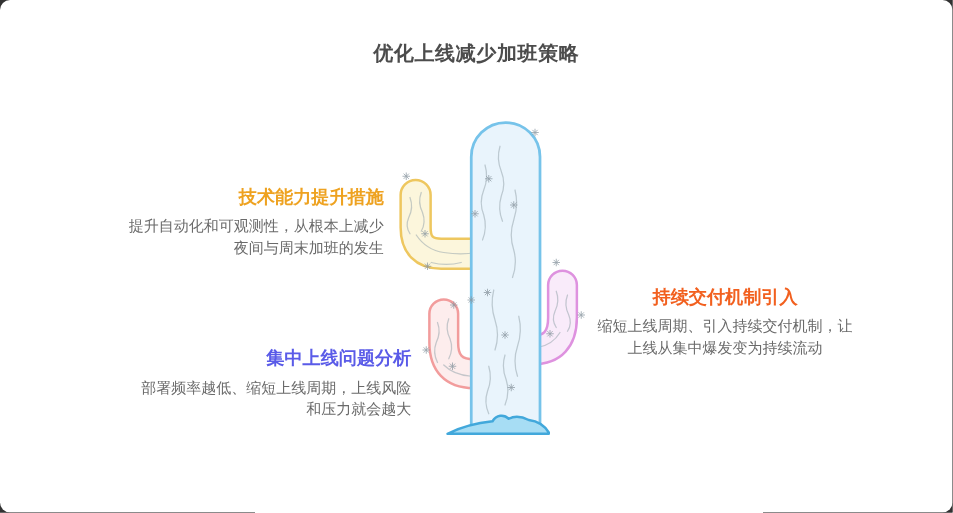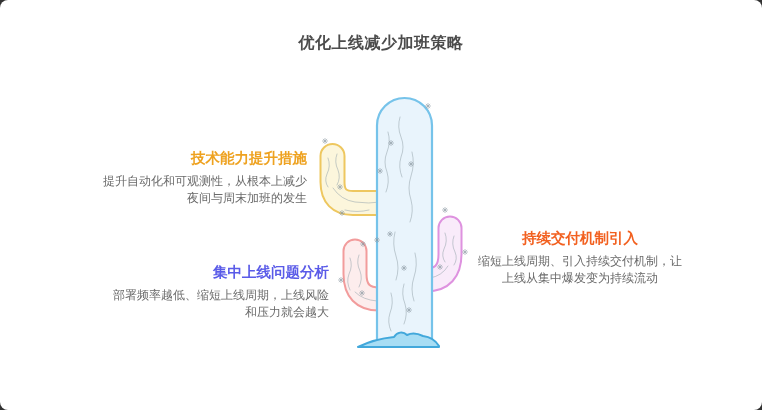--- a/index.html
+++ b/index.html
@@ -58,21 +58,21 @@
     margin: 0;
     font-size: 12px;
     line-height: 17px;
     color: var(--desc-color);
   }
   .block .desc span { display: block; }
   .h-amber  { color: var(--amber); }
   .h-indigo { color: var(--indigo); }
   .h-orange { color: var(--orange); }
   .block-tech     { top: 149px; right: 455px; width: 240px; text-align: right; }
-  .block-focus    { top: 263px; right: 433px; width: 240px; text-align: right; }
+  .block-focus    { top: 278px; right: 433px; width: 240px; text-align: right; }
   .block-delivery { top: 229px; left: 475px;  width: 210px; text-align: center; }
   .cactus { position: absolute; left: 300px; top: 88px; }
   .arm-tube { fill: none; stroke-linecap: round; }
   .arm-yellow-border  { stroke: var(--cactus-arm-yellow-stroke);  stroke-width: 26; }
   .arm-yellow-fill    { stroke: var(--cactus-arm-yellow-fill);    stroke-width: 22; }
   .arm-pink-border    { stroke: var(--cactus-arm-pink-stroke);    stroke-width: 25; }
   .arm-pink-fill      { stroke: var(--cactus-arm-pink-fill);      stroke-width: 21; }
   .arm-magenta-border { stroke: var(--cactus-arm-magenta-stroke); stroke-width: 25; }
   .arm-magenta-fill   { stroke: var(--cactus-arm-magenta-fill);   stroke-width: 21; }
   .trunk {

